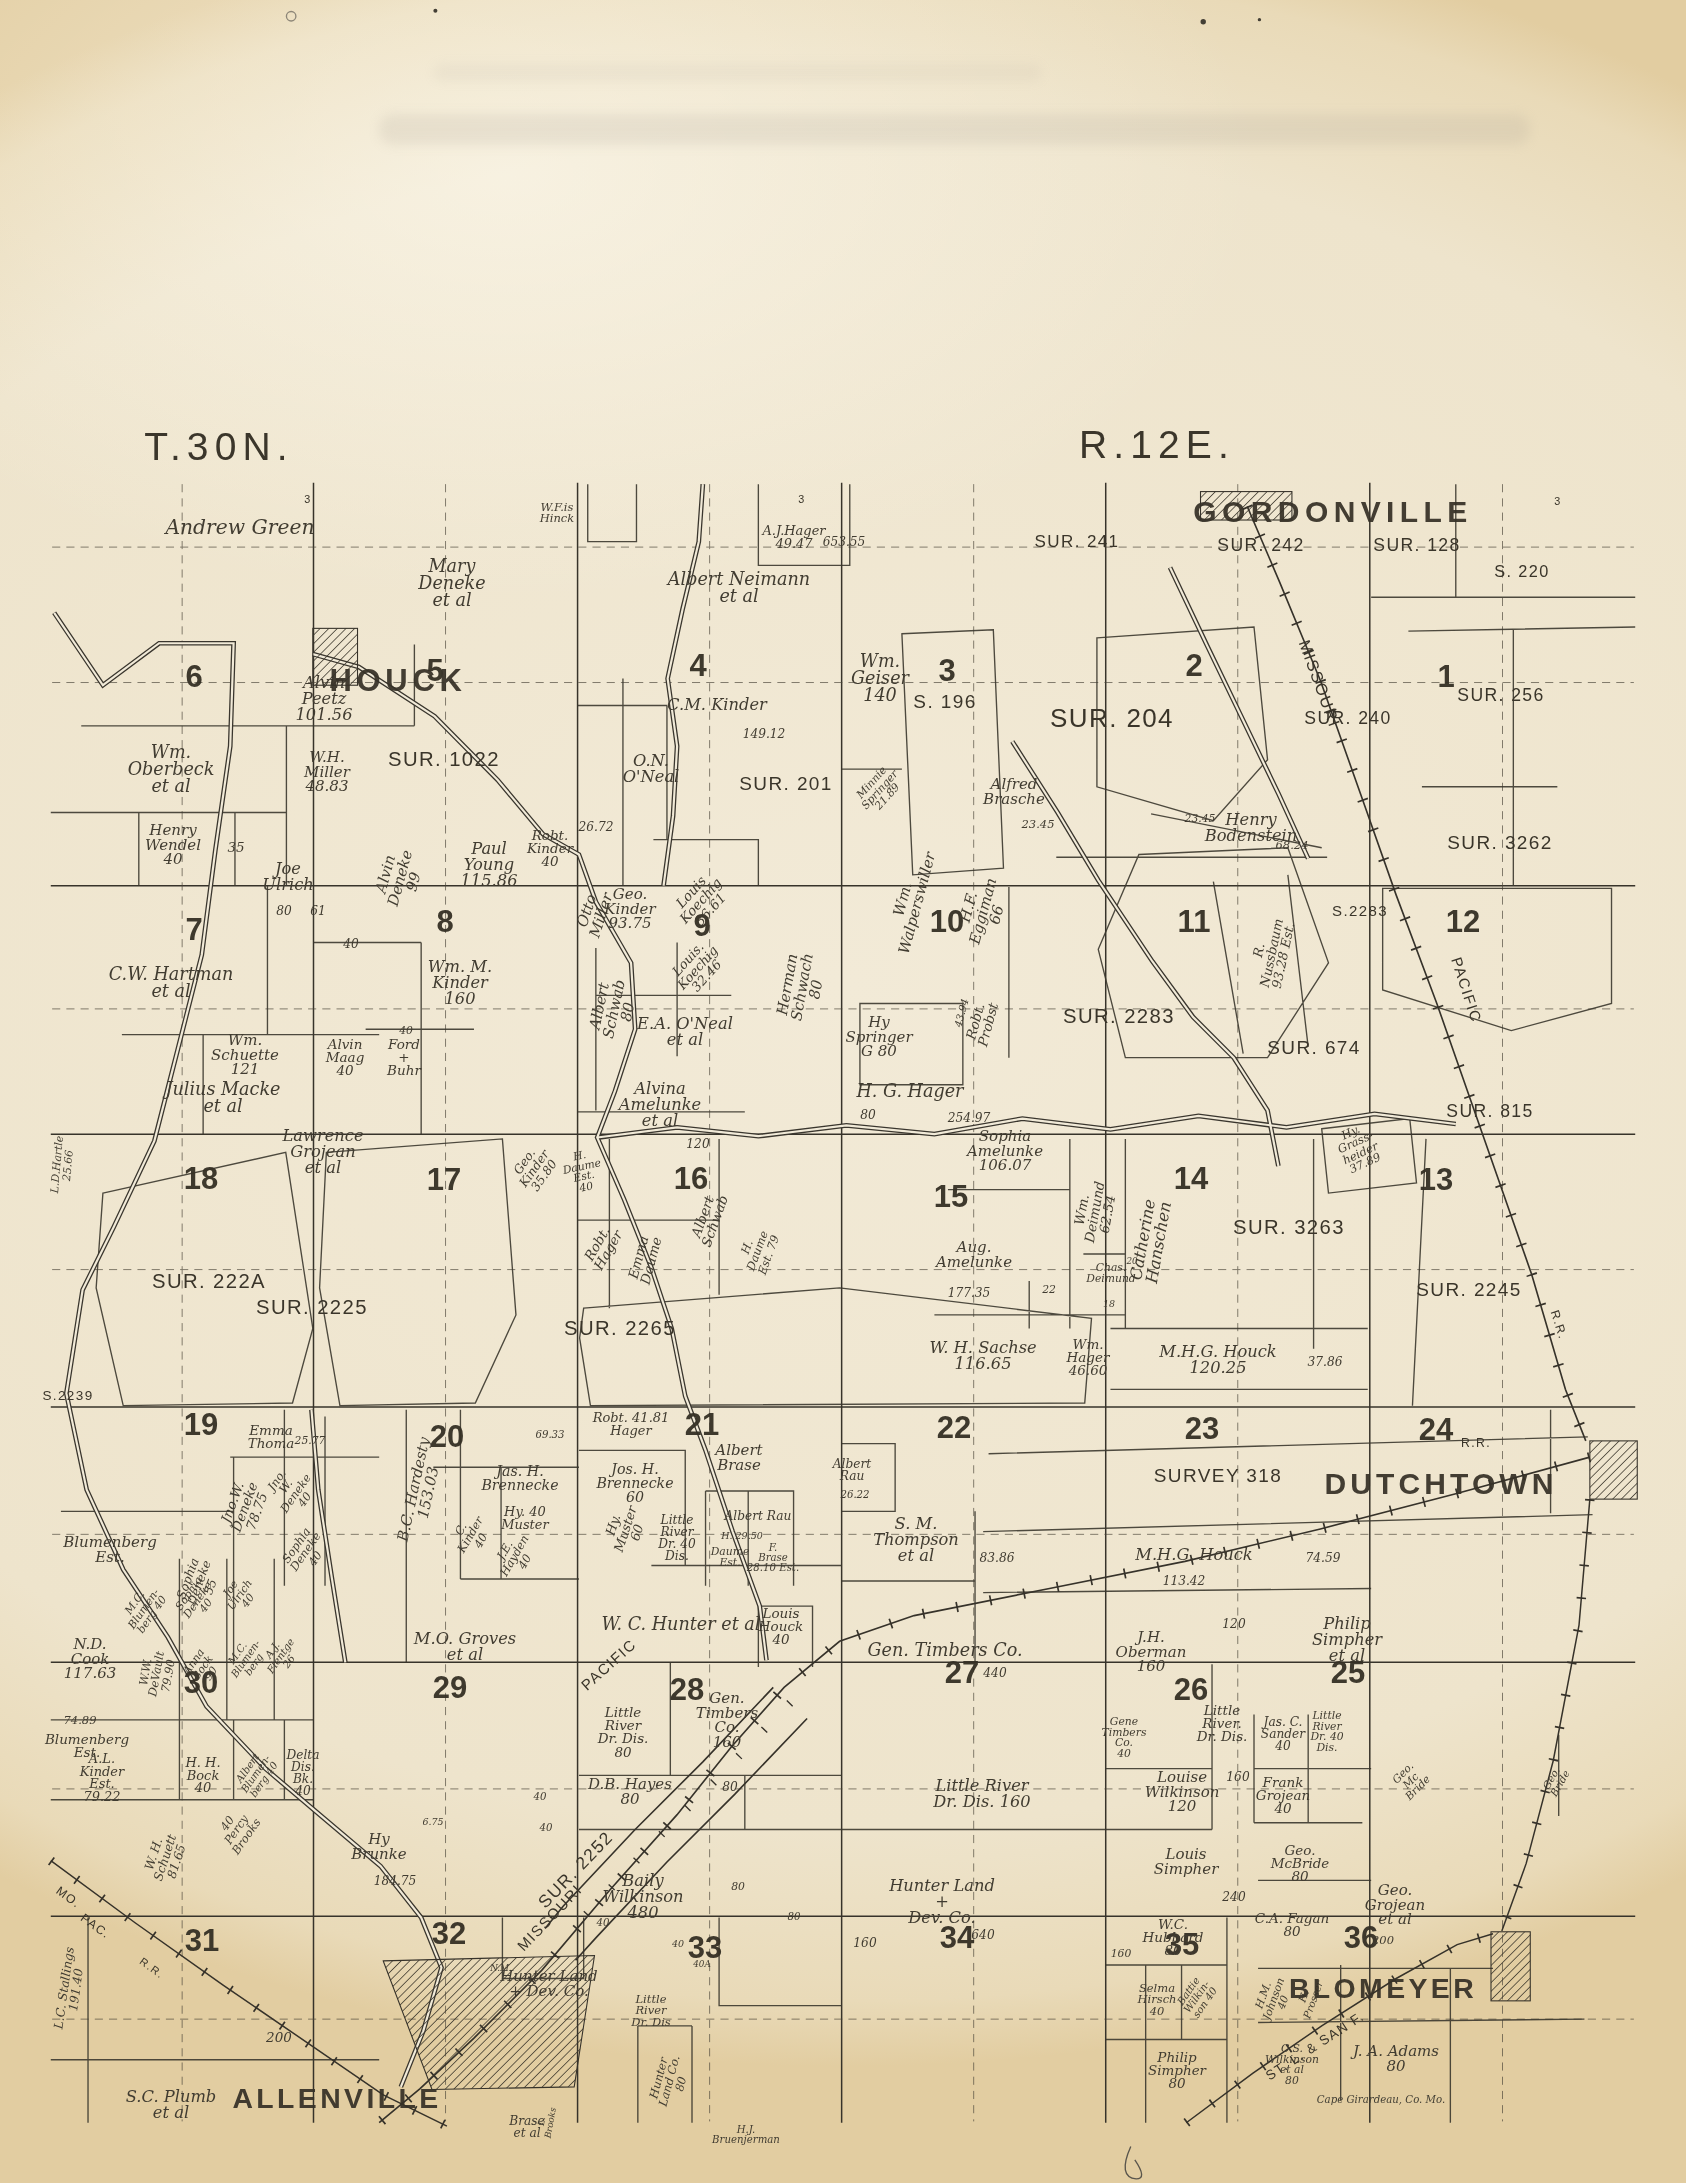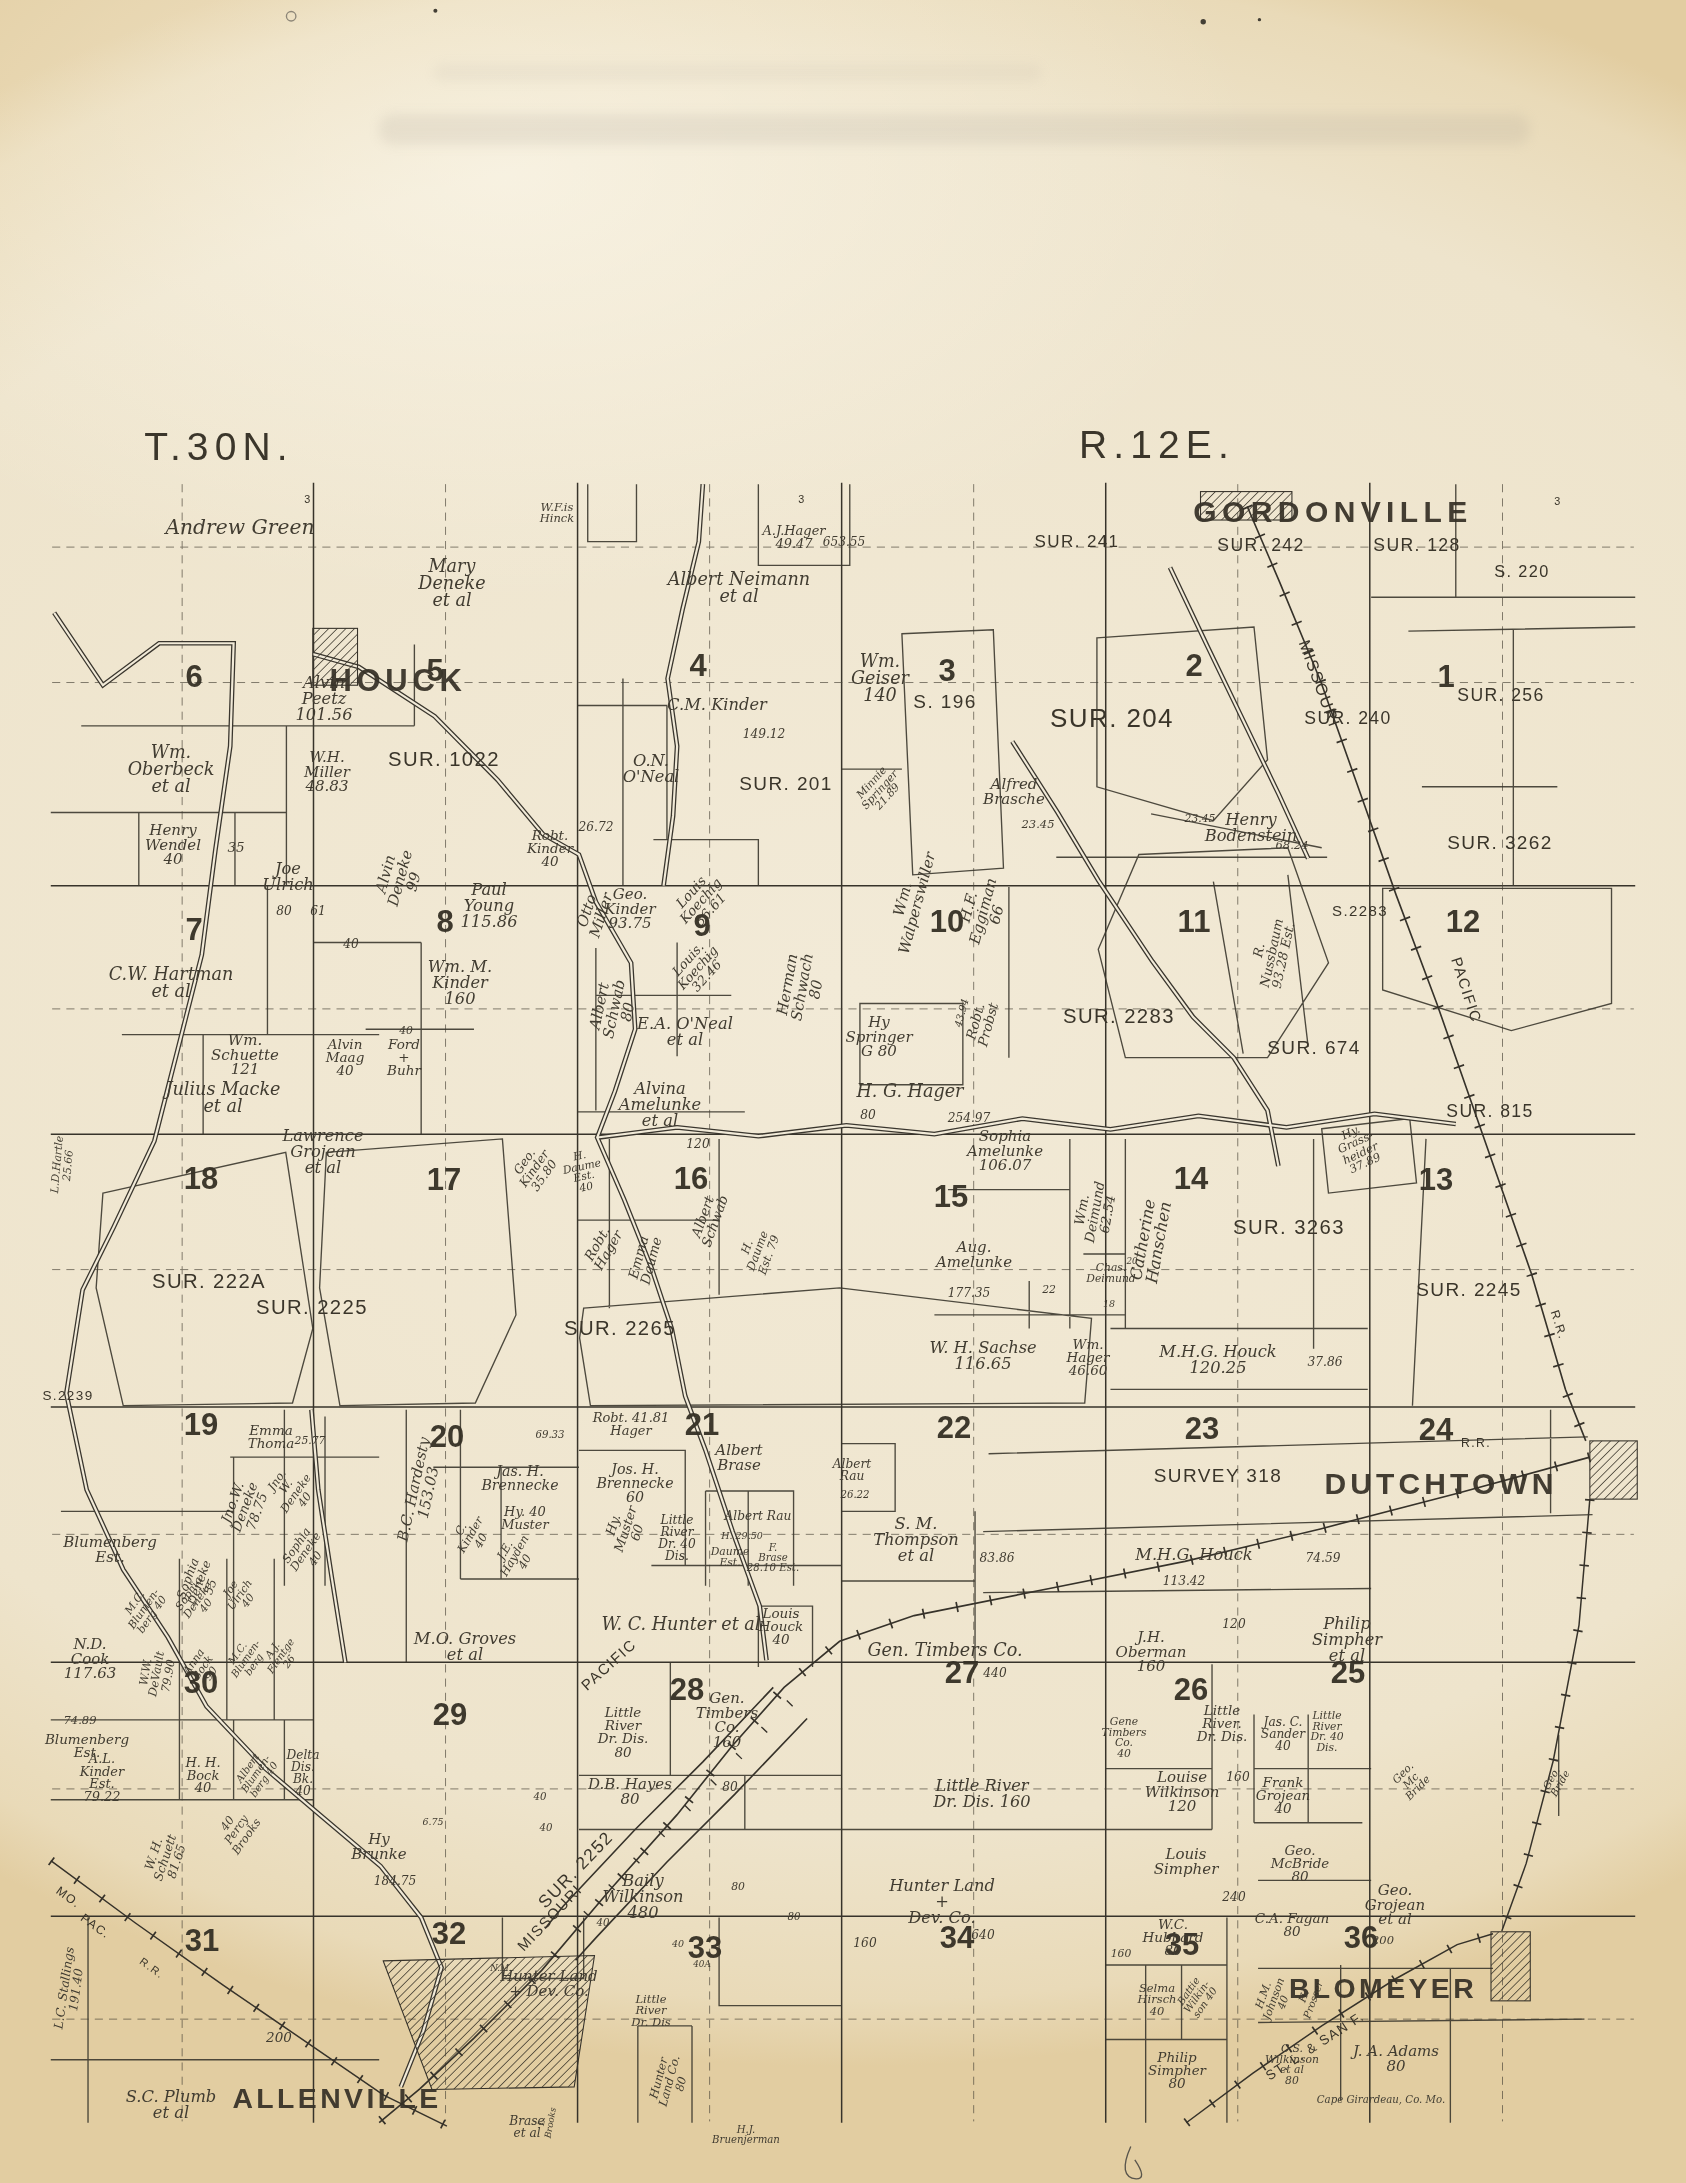--- a/index.html
+++ b/index.html
@@ -182,21 +182,21 @@
       <div class="secnum" style="left: 951px; top: 1197px; font-size: 31px; transform: translate(-50%, -50%);">15</div>
       <div class="secnum" style="left: 1191px; top: 1179px; font-size: 31px; transform: translate(-50%, -50%);">14</div>
       <div class="secnum" style="left: 1436px; top: 1180px; font-size: 31px; transform: translate(-50%, -50%);">13</div>
       <div class="secnum" style="left: 201px; top: 1425px; font-size: 31px; transform: translate(-50%, -50%);">19</div>
       <div class="secnum" style="left: 447px; top: 1437px; font-size: 31px; transform: translate(-50%, -50%);">20</div>
       <div class="secnum" style="left: 702px; top: 1425px; font-size: 31px; transform: translate(-50%, -50%);">21</div>
       <div class="secnum" style="left: 954px; top: 1428px; font-size: 31px; transform: translate(-50%, -50%);">22</div>
       <div class="secnum" style="left: 1202px; top: 1429px; font-size: 31px; transform: translate(-50%, -50%);">23</div>
       <div class="secnum" style="left: 1436px; top: 1430px; font-size: 31px; transform: translate(-50%, -50%);">24</div>
       <div class="secnum" style="left: 201px; top: 1683px; font-size: 31px; transform: translate(-50%, -50%);">30</div>
-      <div class="secnum" style="left: 450px; top: 1688px; font-size: 31px; transform: translate(-50%, -50%); margin-top: 27px;">29</div>
+      <div class="secnum" style="left: 450px; top: 1688px; font-size: 31px; transform: translate(-50%, -50%);">29</div>
       <div class="secnum" style="left: 687px; top: 1690px; font-size: 31px; transform: translate(-50%, -50%);">28</div>
       <div class="secnum" style="left: 962px; top: 1673px; font-size: 31px; transform: translate(-50%, -50%);">27</div>
       <div class="secnum" style="left: 1191px; top: 1690px; font-size: 31px; transform: translate(-50%, -50%);">26</div>
       <div class="secnum" style="left: 1348px; top: 1673px; font-size: 31px; transform: translate(-50%, -50%);">25</div>
       <div class="secnum" style="left: 202px; top: 1941px; font-size: 31px; transform: translate(-50%, -50%);">31</div>
       <div class="secnum" style="left: 449px; top: 1934px; font-size: 31px; transform: translate(-50%, -50%);">32</div>
       <div class="secnum" style="left: 705px; top: 1948px; font-size: 31px; transform: translate(-50%, -50%);">33</div>
       <div class="secnum" style="left: 957px; top: 1938px; font-size: 31px; transform: translate(-50%, -50%);">34</div>
       <div class="secnum" style="left: 1182px; top: 1945px; font-size: 31px; transform: translate(-50%, -50%);">35</div>
       <div class="secnum" style="left: 1361px; top: 1938px; font-size: 31px; transform: translate(-50%, -50%);">36</div>
@@ -268,21 +268,21 @@
       <div class="lbl hand" style="left: 284px; top: 912px; font-size: 12.2px; transform: translate(-50%, -50%);">80</div>
       <div class="lbl hand" style="left: 318px; top: 912px; font-size: 12.2px; transform: translate(-50%, -50%);">61</div>
       <div class="lbl hand" style="left: 171px; top: 983px; font-size: 17.6px; transform: translate(-50%, -50%);">C.W. Hartman
 et al</div>
       <div class="lbl hand" style="left: 245px; top: 1055px; font-size: 15px; transform: translate(-50%, -50%);">Wm.
 Schuette
 121</div>
       <div class="lbl hand" style="left: 400px; top: 878px; font-size: 15px; transform: translate(-50%, -50%) rotate(-75deg);">Alvin
 Deneke
 99</div>
-      <div class="lbl hand" style="left: 489px; top: 906px; font-size: 16.3px; transform: translate(-50%, -50%);">Paul
+      <div class="lbl hand" style="left: 489px; top: 865px; font-size: 16.3px; transform: translate(-50%, -50%);">Paul
 Young
 115.86</div>
       <div class="lbl hand" style="left: 351px; top: 945px; font-size: 12.2px; transform: translate(-50%, -50%);">40</div>
       <div class="lbl hand" style="left: 460px; top: 983px; font-size: 16.3px; transform: translate(-50%, -50%);">Wm. M.
 Kinder
 160</div>
       <div class="lbl hand" style="left: 345px; top: 1058px; font-size: 13.5px; transform: translate(-50%, -50%);">Alvin
 Maag
 40</div>
       <div class="lbl hand" style="left: 406px; top: 1031px; font-size: 10.8px; transform: translate(-50%, -50%);">40</div>

